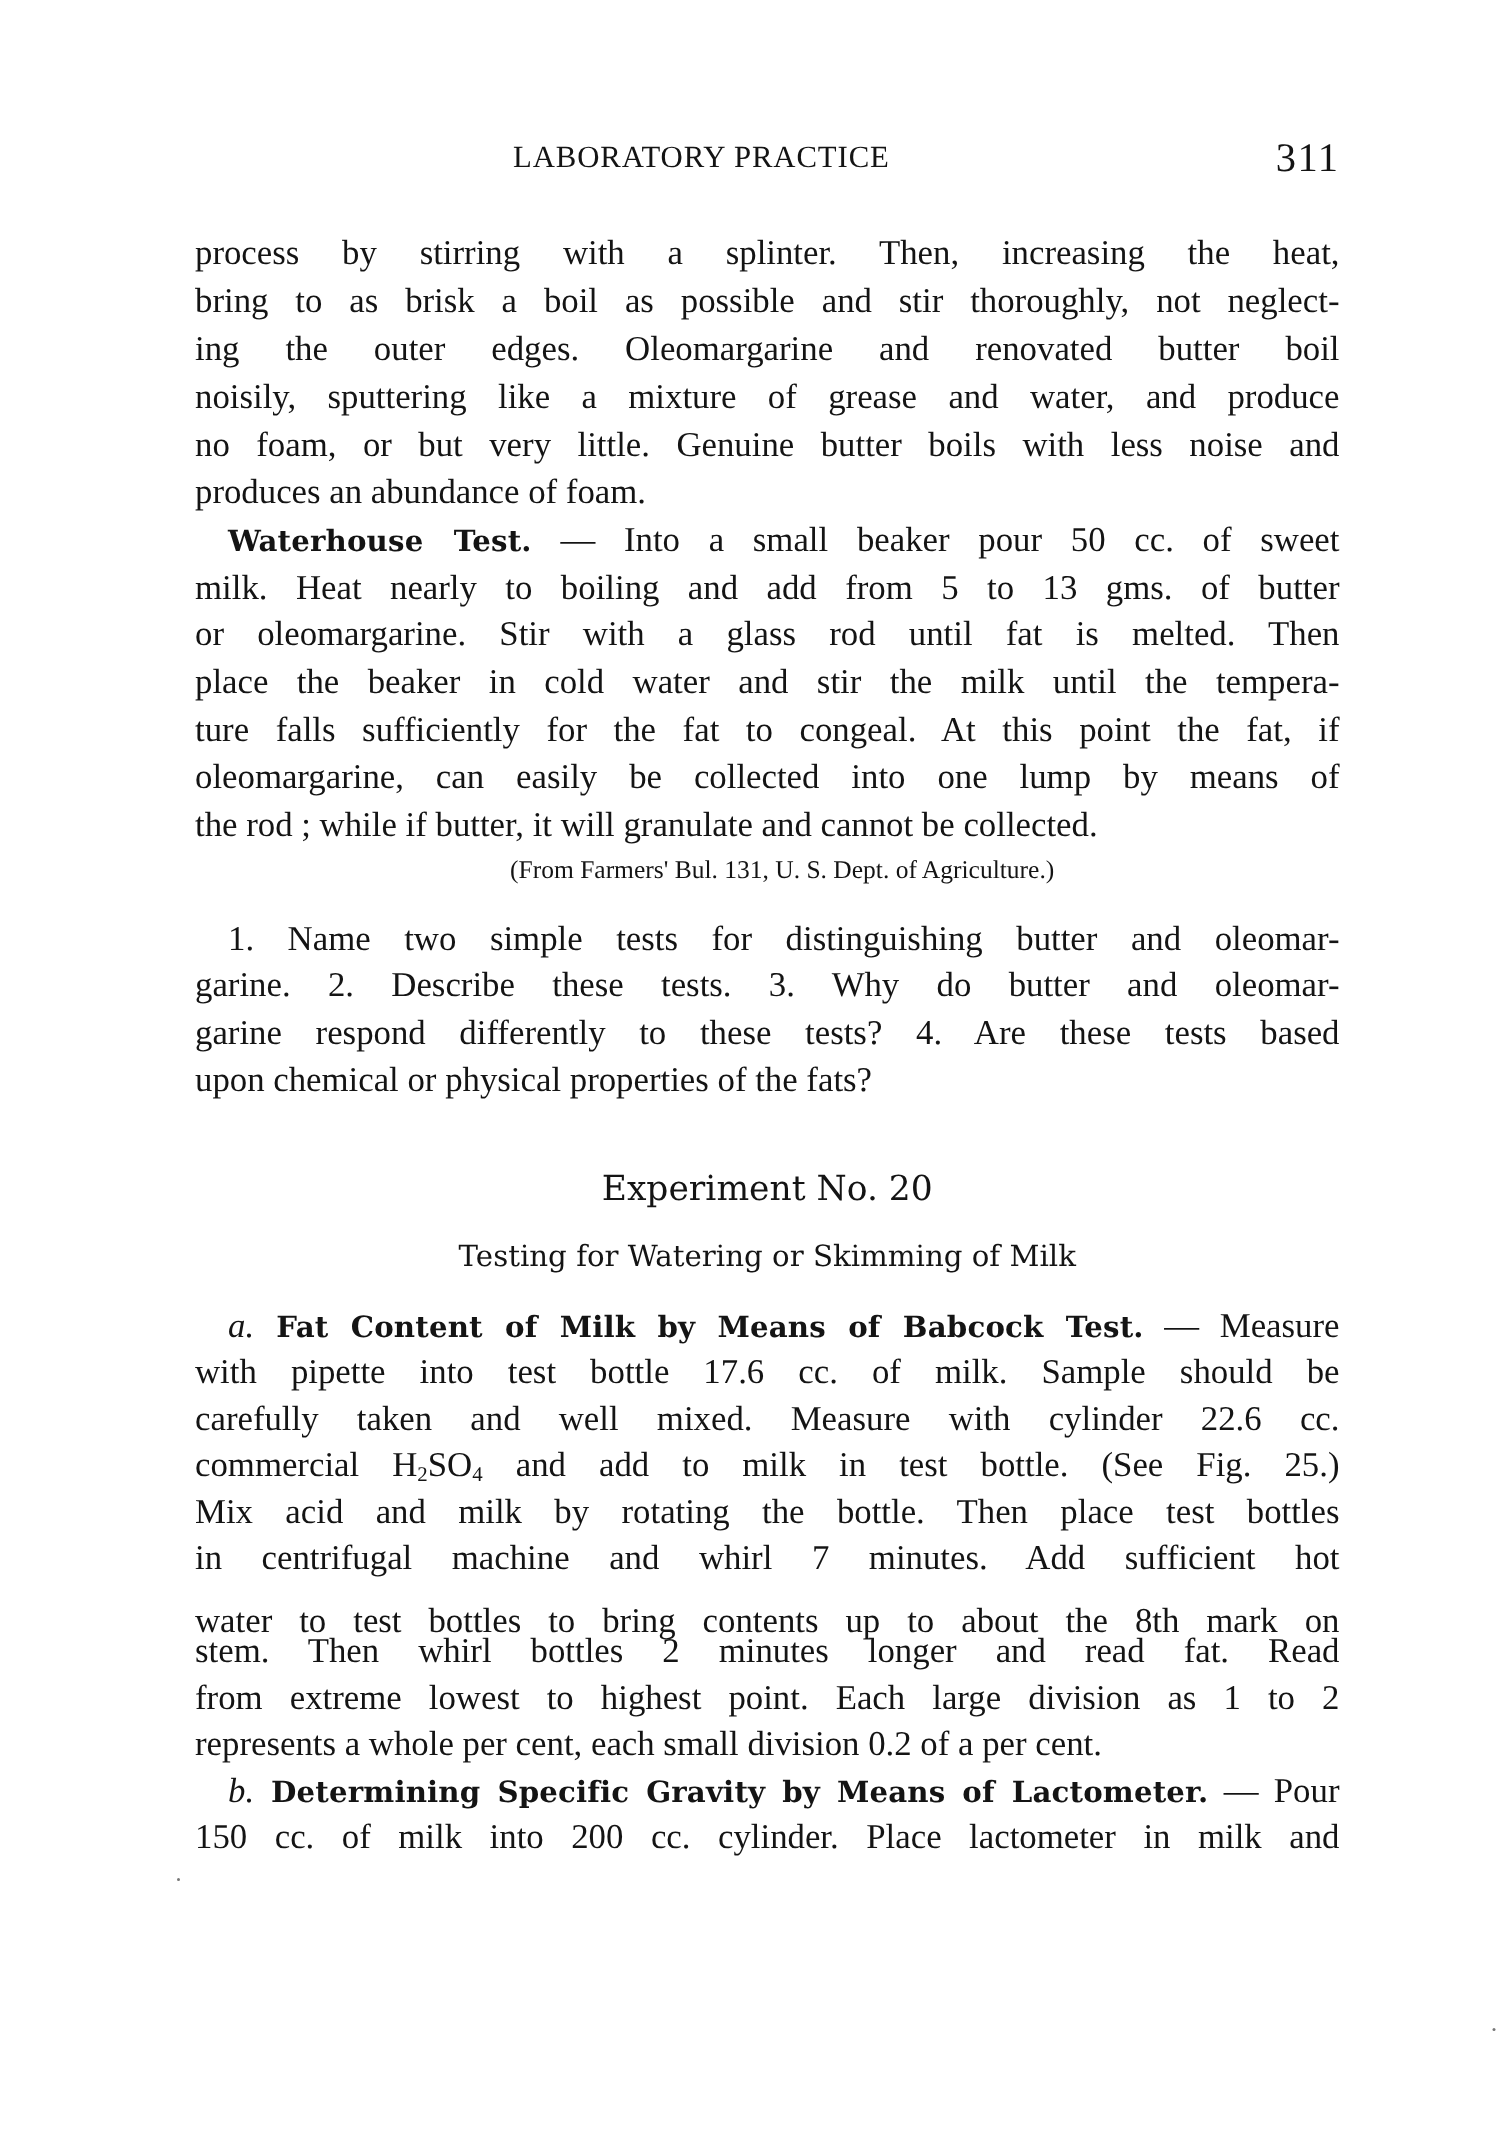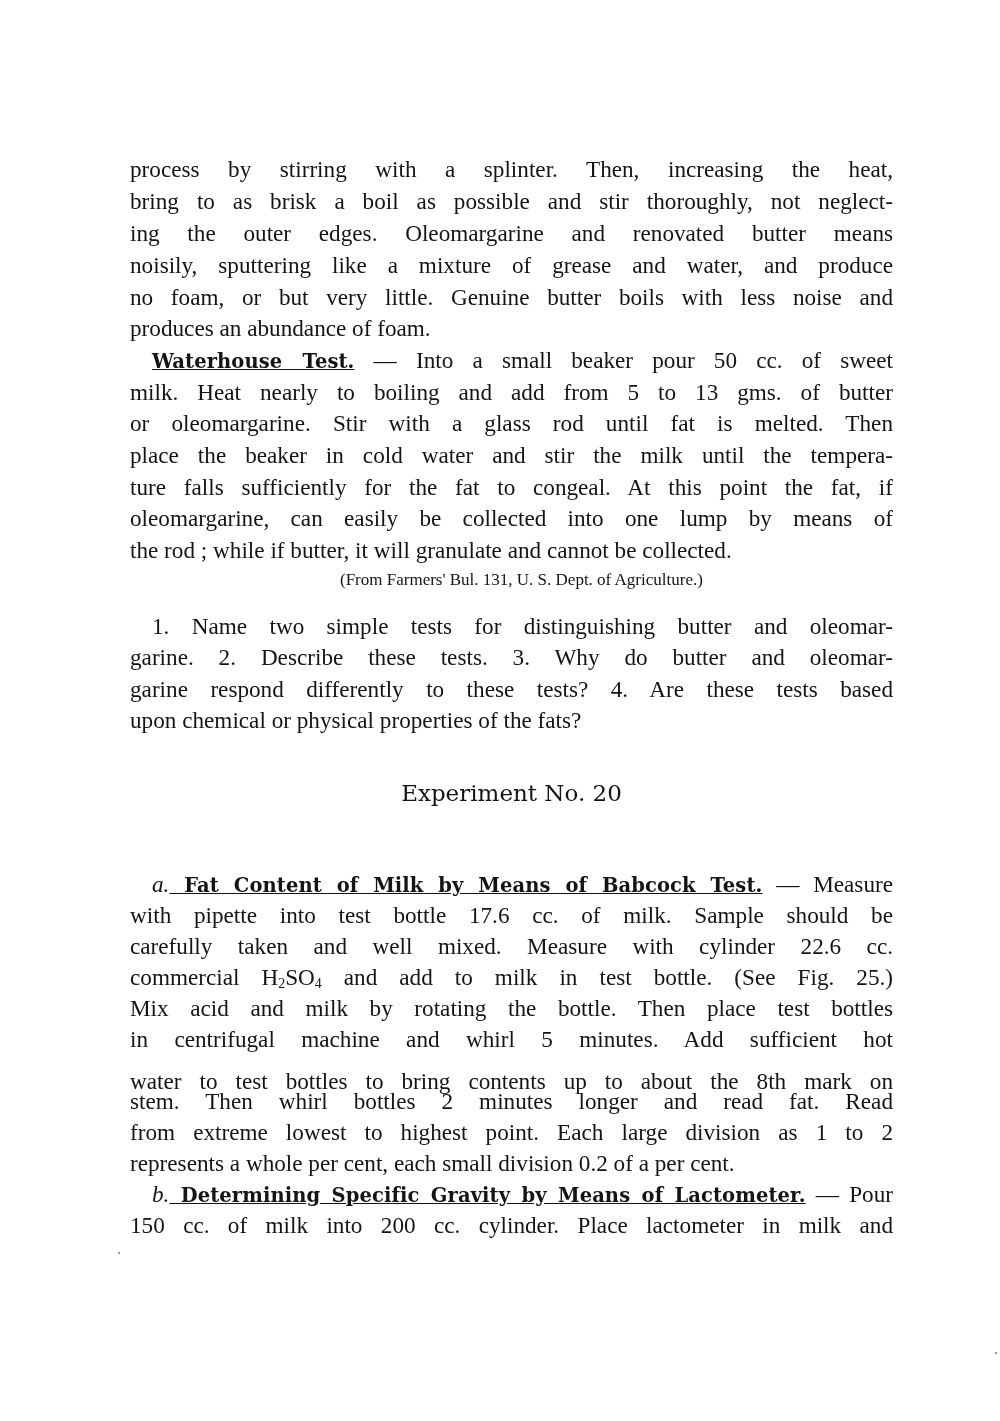--- a/index.html
+++ b/index.html
@@ -20,45 +20,49 @@
       position: absolute; right: 2px; top: -2px;
       font-size: 27px; letter-spacing: 1px;
     }
     .line {
       position: absolute; left: 130px; width: 763px;
       font-size: 23.2px; line-height: 31px; height: 31px;
       white-space: nowrap; text-align: justify; text-align-last: justify;
     }
     .line.last { text-align-last: left; }
     .line.indent { left: 152px; width: 741px; }
-    .b { font-weight: bold; font-family: "DejaVu Serif", serif; font-size: 19.5px; letter-spacing: 0.1px; text-decoration: underline; }
+    .b { font-weight: bold; font-family: "DejaVu Serif", serif; font-size: 19.5px; letter-spacing: 0.1px; }
     .i { font-style: italic; }
     .source {
       position: absolute; left: 340px; top: 570px;
       font-size: 17px; white-space: nowrap;
     }
     .heading {
       position: absolute; left: 130px; width: 763px; text-align: center;
       font-weight: normal; font-family: "DejaVu Serif", serif;
     }
     .exp-title { top: 780px; font-size: 23px; }
     .exp-sub { top: 826px; font-size: 19.5px; }
     sub { font-size: 0.6em; vertical-align: -0.25em; line-height: 0; }
     .speck { position: absolute; width: 2px; height: 2px; background: #777; border-radius: 1px; }
   </style>
 </head>
 <body>
 
 <div class="page">
 
+  <div class="running-head">
+    <span class="running-title">LABORATORY PRACTICE</span>
+    <span class="page-number">311</span>
+  </div>
 
   <div>
     <div class="line" style="top:154px">process by stirring with a splinter.  Then, increasing the heat,</div>
     <div class="line" style="top:186px">bring to as brisk a boil as possible and stir thoroughly, not neglect-</div>
-    <div class="line" style="top:218px">ing the outer edges.  Oleomargarine and renovated butter means</div>
+    <div class="line" style="top:218px">ing the outer edges.  Oleomargarine and renovated butter boil</div>
     <div class="line" style="top:250px">noisily, sputtering like a mixture of grease and water, and produce</div>
     <div class="line" style="top:282px">no foam, or but very little.  Genuine butter boils with less noise and</div>
     <div class="line last" style="top:313px">produces an abundance of foam.</div>
   </div>
 
   <div>
     <div class="line indent" style="top:345px"><span class="b">Waterhouse Test.</span><span> — Into a small beaker pour 50 cc. of sweet</span></div>
     <div class="line" style="top:377px">milk.  Heat nearly to boiling and add from 5 to 13 gms. of butter</div>
     <div class="line" style="top:408px">or oleomargarine.  Stir with a glass rod until fat is melted.  Then</div>
     <div class="line" style="top:440px">place the beaker in cold water and stir the milk until the tempera-</div>
@@ -69,28 +73,29 @@
   </div>
 
   <div>
     <div class="line indent" style="top:611px">1.  Name two simple tests for distinguishing butter and oleomar-</div>
     <div class="line" style="top:642px">garine.  2.  Describe these tests.  3.  Why do butter and oleomar-</div>
     <div class="line" style="top:674px">garine respond differently to these tests?  4.  Are these tests based</div>
     <div class="line last" style="top:705px">upon chemical or physical properties of the fats?</div>
   </div>
 
   <div class="heading exp-title">Experiment No. 20</div>
+  <div class="heading exp-sub">Testing for Watering or Skimming of Milk</div>
 
   <div>
     <div class="line indent" style="top:869px"><span class="i">a.</span><span class="b"> Fat Content of Milk by Means of Babcock Test.</span><span> — Measure</span></div>
     <div class="line" style="top:900px">with pipette into test bottle 17.6 cc. of milk.  Sample should be</div>
     <div class="line" style="top:931px">carefully taken and well mixed.  Measure with cylinder 22.6 cc.</div>
     <div class="line" style="top:962px"><span>commercial H</span><sub>2</sub><span>SO</span><sub>4</sub><span> and add to milk in test bottle.  (See Fig. 25.)</span></div>
     <div class="line" style="top:993px">Mix acid and milk by rotating the bottle.  Then place test bottles</div>
-    <div class="line" style="top:1024px">in centrifugal machine and whirl 5 minutes.  Add sufficient hot</div>
+    <div class="line" style="top:1024px">in centrifugal machine and whirl 7 minutes.  Add sufficient hot</div>
     <div class="line" style="top:1066px">water to test bottles to bring contents up to about the 8th mark on</div>
     <div class="line" style="top:1086px">stem.  Then whirl bottles 2 minutes longer and read fat.  Read</div>
     <div class="line" style="top:1117px">from extreme lowest to highest point.  Each large division as 1 to 2</div>
     <div class="line last" style="top:1148px">represents a whole per cent, each small division 0.2 of a per cent.</div>
   </div>
 
   <div>
     <div class="line indent" style="top:1179px"><span class="i">b.</span><span class="b"> Determining Specific Gravity by Means of Lactometer.</span><span> — Pour</span></div>
     <div class="line" style="top:1210px">150 cc. of milk into 200 cc. cylinder.  Place lactometer in milk and</div>
   </div>

